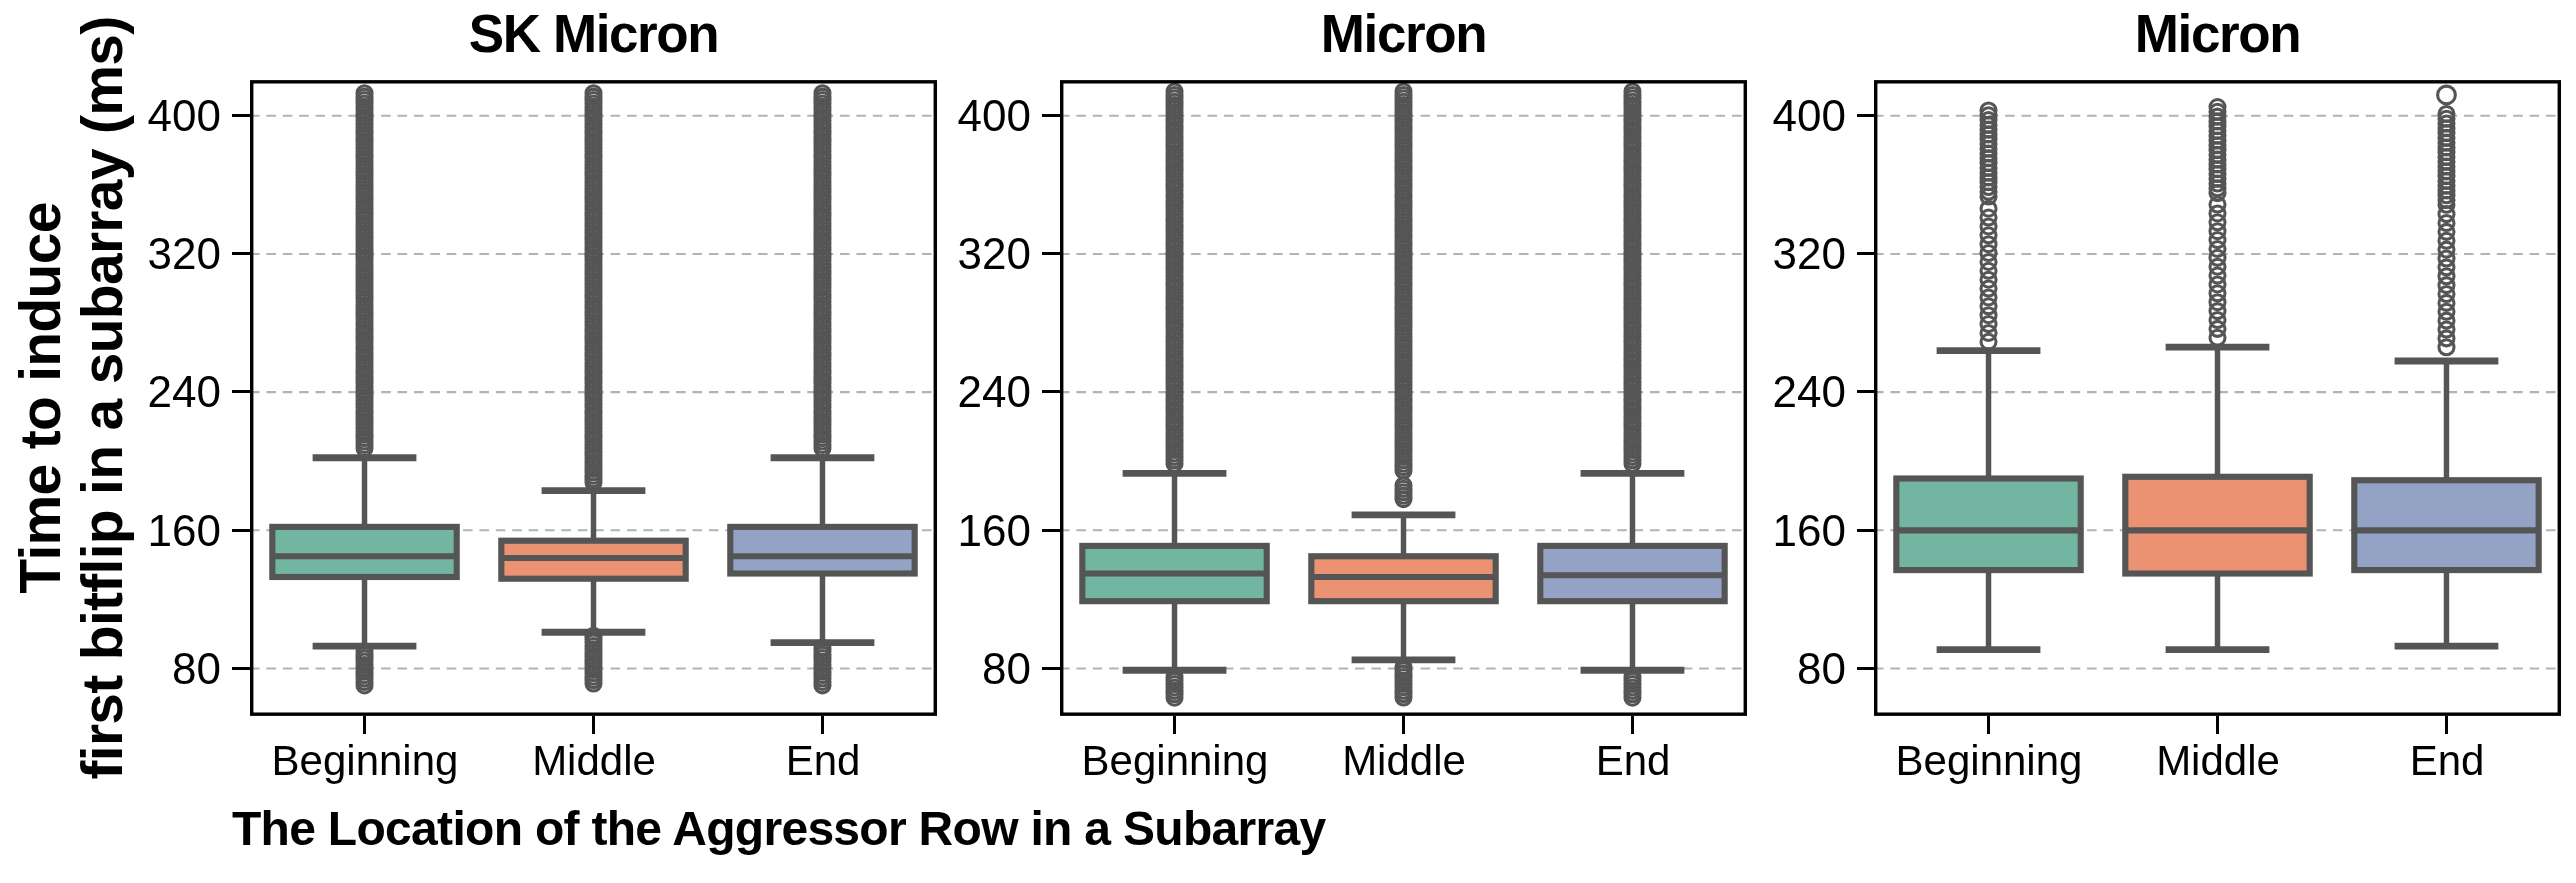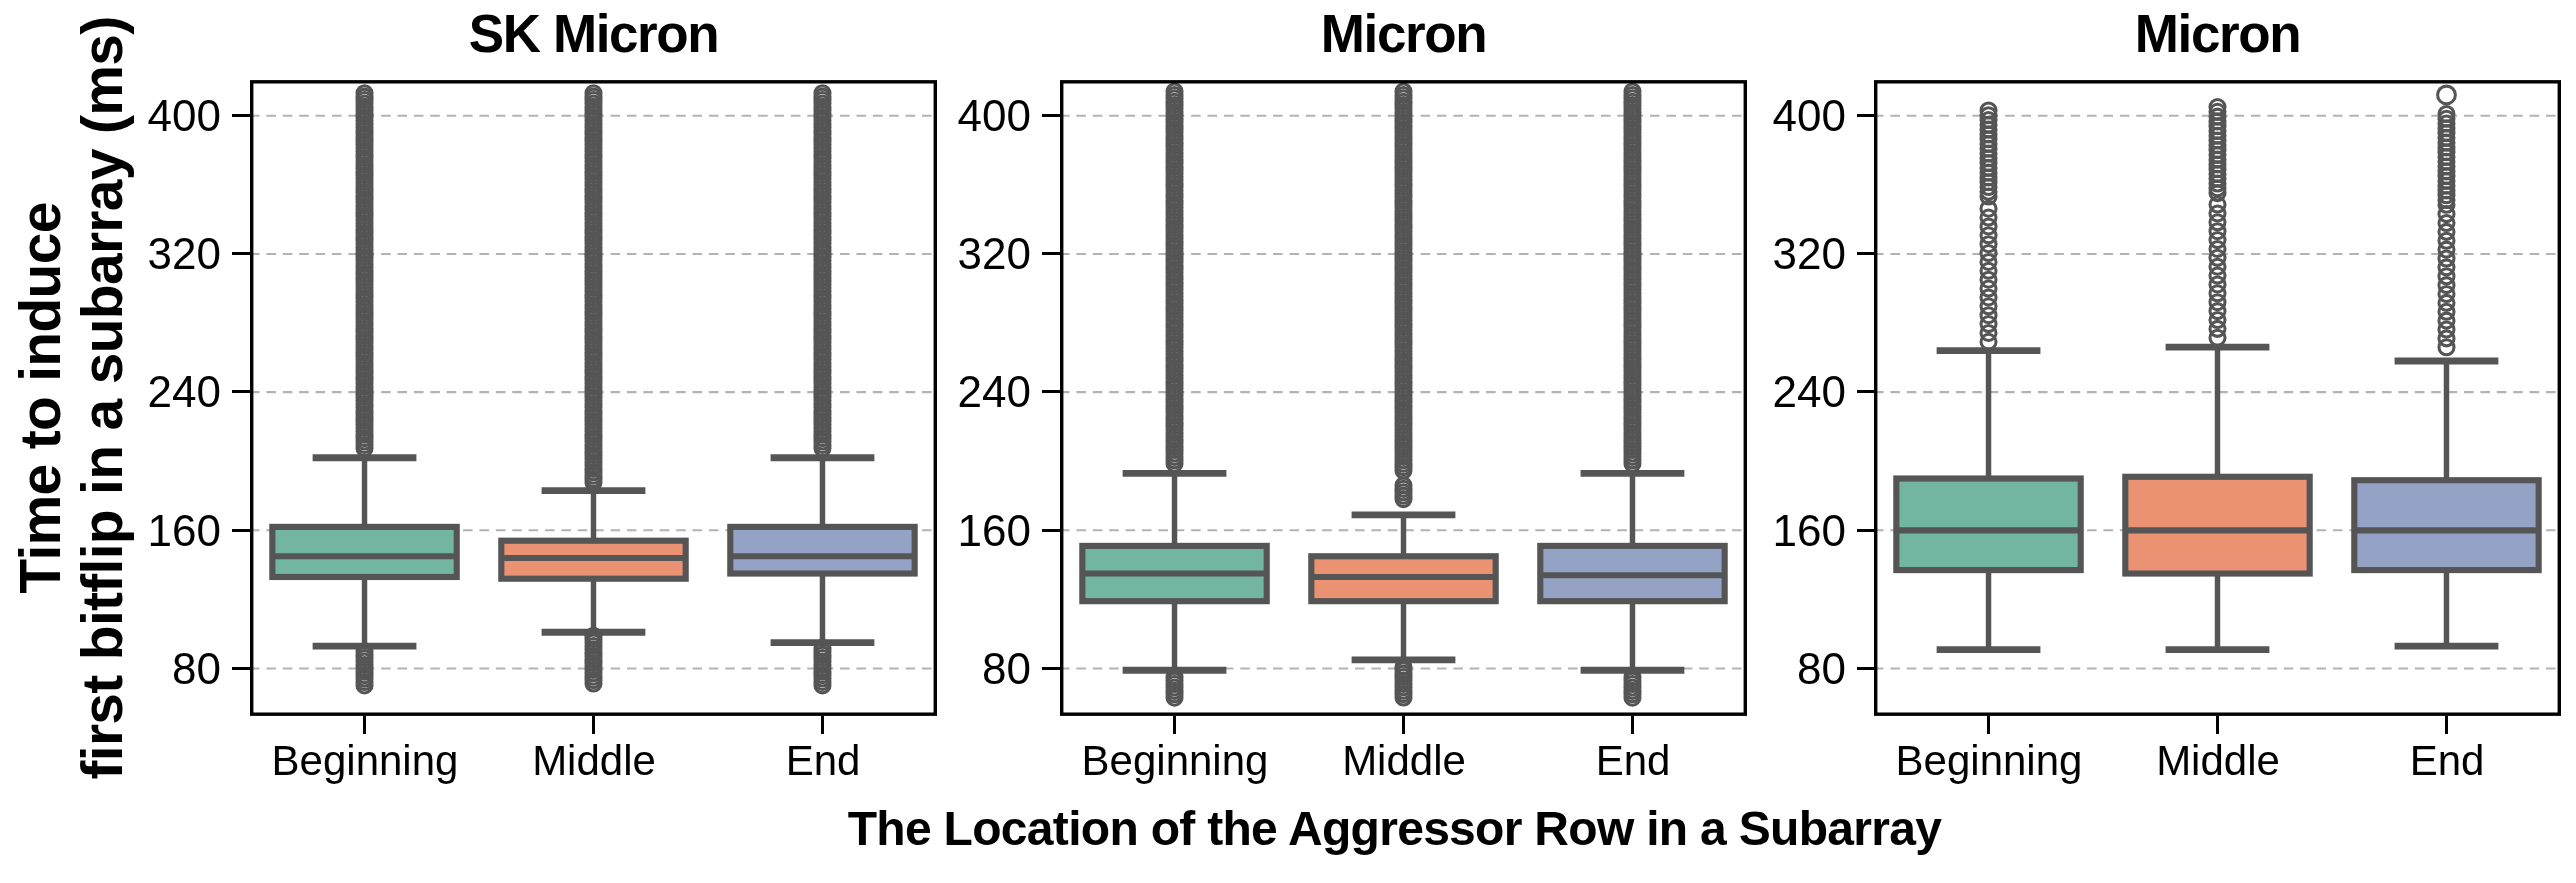--- a/index.html
+++ b/index.html
@@ -2,21 +2,21 @@
 <html style="font-size:11px"><head>
 <meta charset="utf-8">
 <style>
   html,body{margin:0;padding:0;background:#ffffff;}
   #fig{position:relative;width:2576px;height:883px;background:#ffffff;overflow:hidden;
        font-family:"Liberation Sans",sans-serif;color:#000;}
   .ylabel{position:absolute;transform:translate(-50%,-50%) rotate(-90deg);white-space:nowrap;
           font:bold 57px "Liberation Sans",sans-serif;letter-spacing:-0.7px;}
   #ylabel1{left:40px;top:398px;}
   #ylabel2{left:102px;top:398px;}
-  #xlabel{position:absolute;left:232px;top:801px;width:2325px;text-align:center;
+  #xlabel{position:absolute;left:232px;top:801px;width:2325px;
           font:bold 48px "Liberation Sans",sans-serif;letter-spacing:-0.7px;}
   .psvg{position:absolute;overflow:visible;}
 </style>
 </head>
 <body>
 
 <div id="fig">
   <div class="ylabel" id="ylabel1">Time to induce</div>
   <div class="ylabel" id="ylabel2">first bitflip in a subarray (ms)</div>
   <div id="xlabel">The Location of the Aggressor Row in a Subarray</div>

